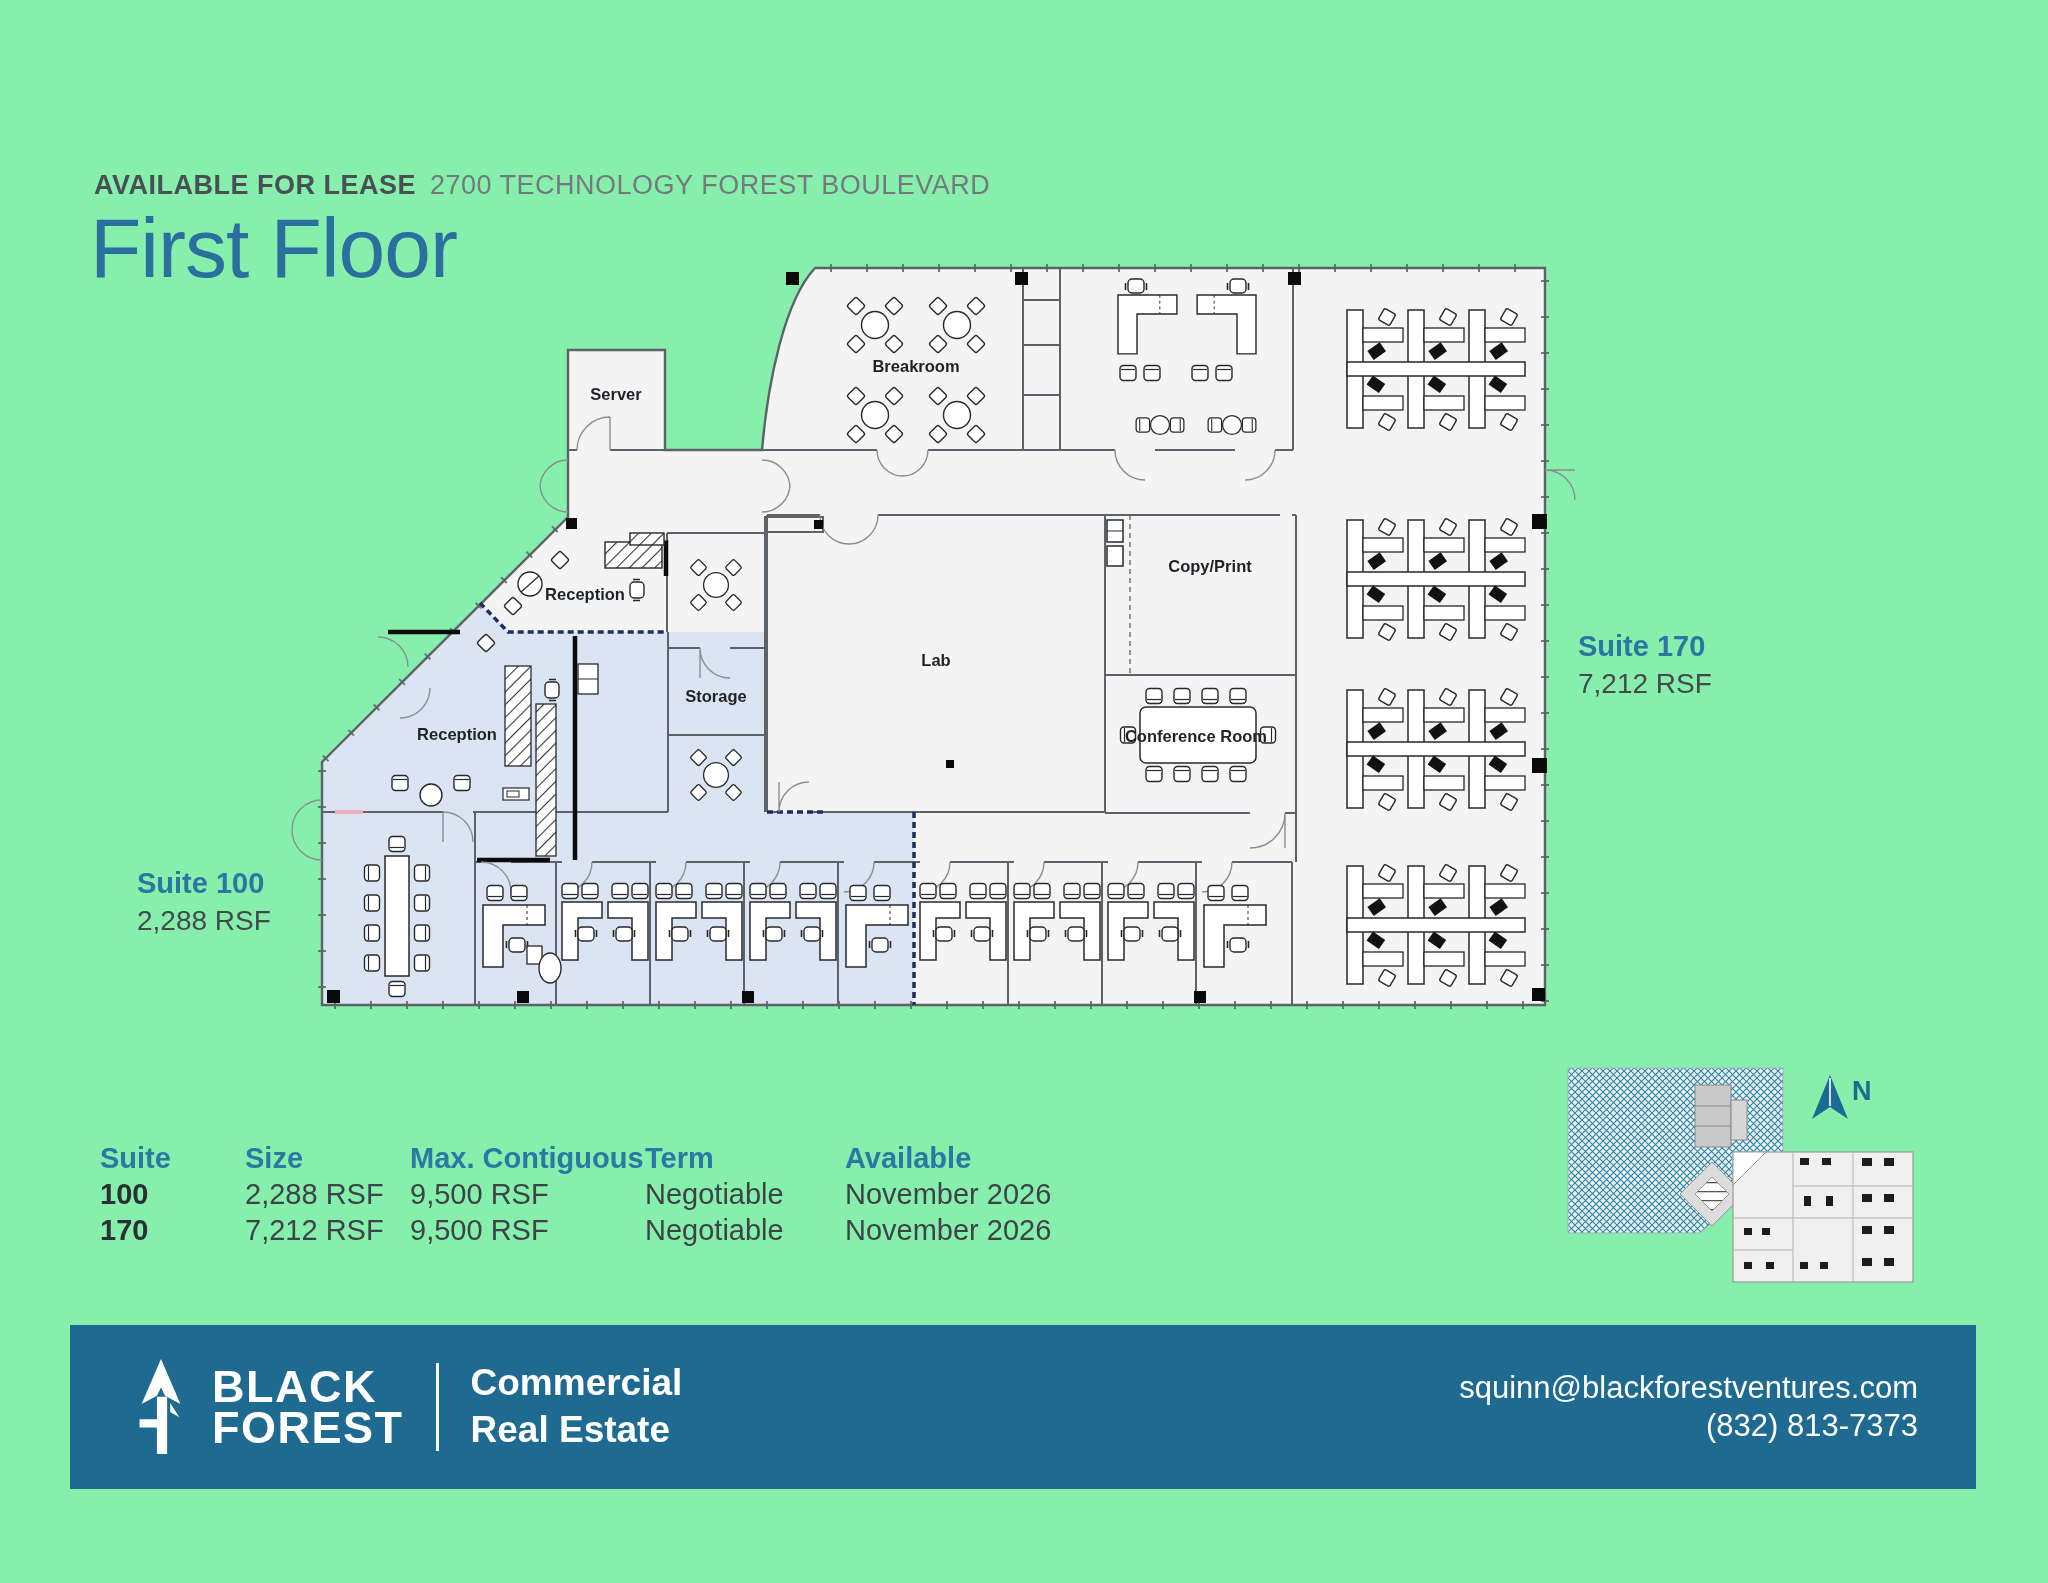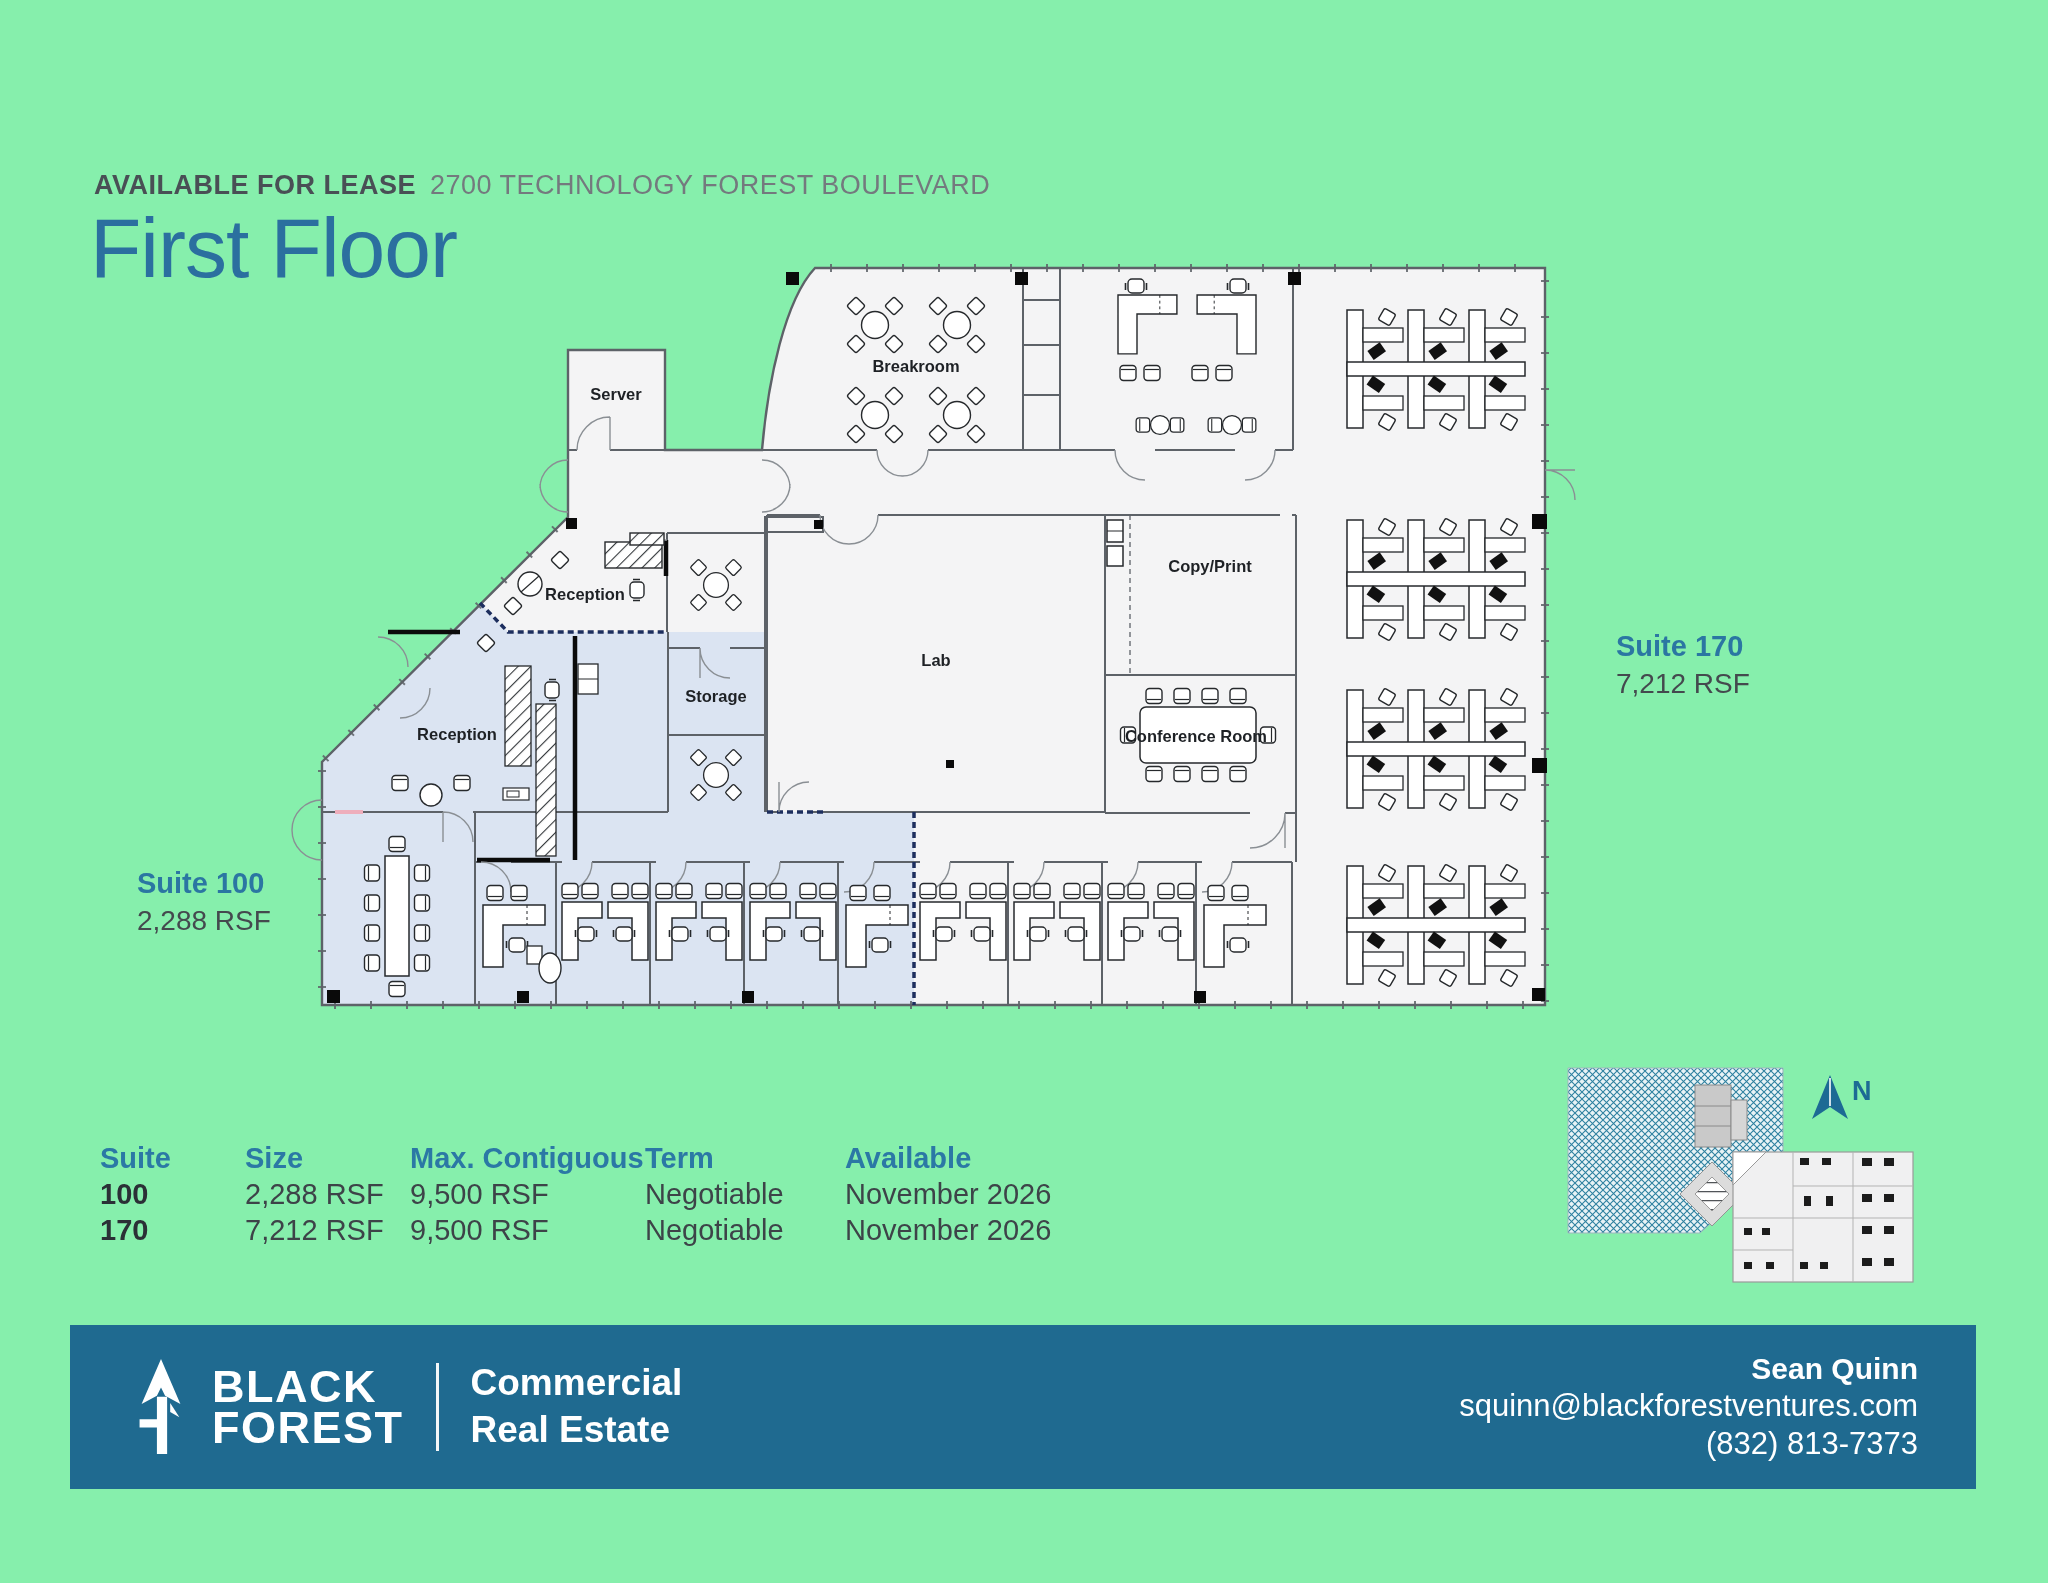--- a/index.html
+++ b/index.html
@@ -7,21 +7,21 @@
         font-family:"Liberation Sans",sans-serif;}
   .abs{position:absolute;}
   
   #eyebrow{left:94px;top:170px;font-size:27px;letter-spacing:.5px;white-space:nowrap;}
   #eyebrow .b{font-weight:bold;color:#494f55;}
   #eyebrow .a{color:#74797e;margin-left:14px;font-weight:400;}
   #title{left:90px;top:200px;font-size:84px;font-weight:normal;color:#2b6f9f;letter-spacing:-1px;}
   
   .callout .nm{font-size:29px;font-weight:bold;color:#2b76a2;}
   .callout .sz{font-size:28px;color:#44494e;margin-top:5px;}
-  #callout170{left:1616px;top:630px;}
+  #callout170{left:1578px;top:630px;}
   #callout100{left:137px;top:867px;}
   
   #avail{left:100px;top:1142px;display:grid;grid-template-columns:145px 165px 235px 200px 280px;
          grid-auto-rows:36px;align-items:start;font-size:29px;color:#3d4348;}
   #avail .hd{color:#2b78a5;font-weight:bold;}
   #avail .suite{font-weight:bold;color:#2b3036;}
   
   #footer{left:70px;top:1325px;width:1906px;height:164px;background:#1f6a90;color:#fff;
           display:flex;align-items:center;box-sizing:border-box;padding:9px 58px;}
   #brand{display:flex;align-items:center;}
@@ -406,19 +406,18 @@
         <div>BLACK</div>
         <div>FOREST</div>
       </div>
       <div id="divider"></div>
       <div id="division">
         <div>Commercial</div>
         <div>Real Estate</div>
       </div>
     </div>
     <div id="contact">
-      <div class="nm">Sean Quinn</div>
       <div class="em">squinn@blackforestventures.com</div>
       <div class="ph">(832) 813-7373</div>
     </div>
   </div>
 
 </div>
 
 </body></html>

